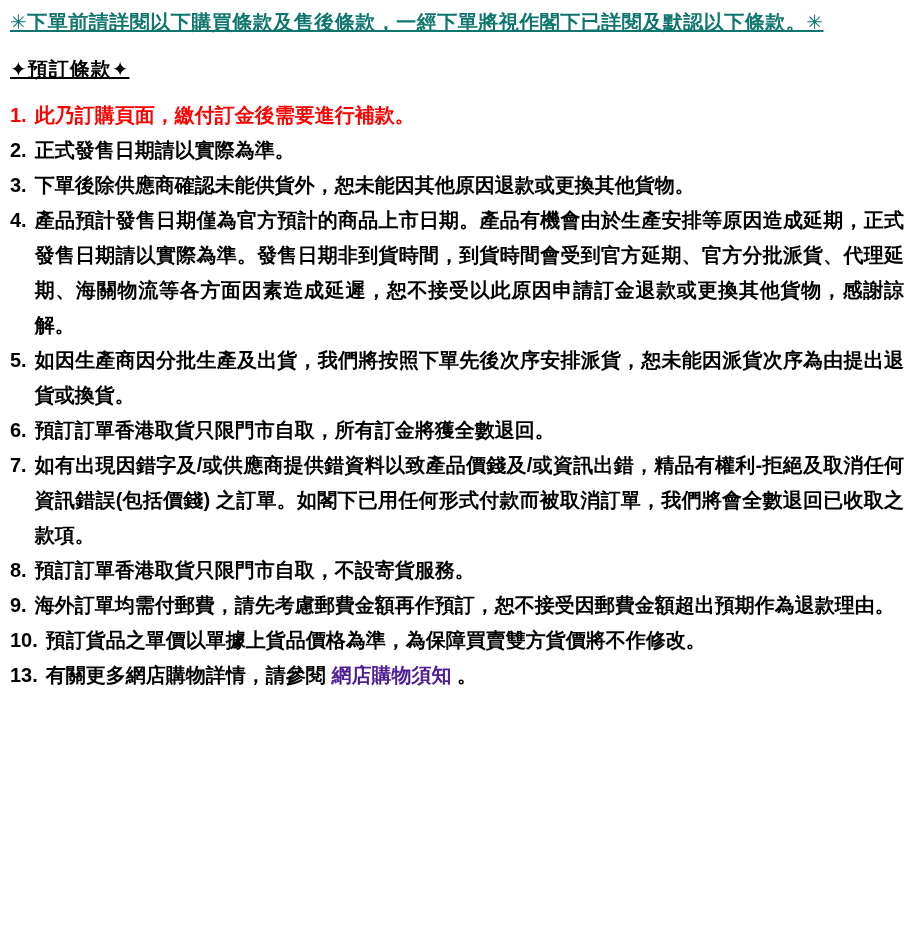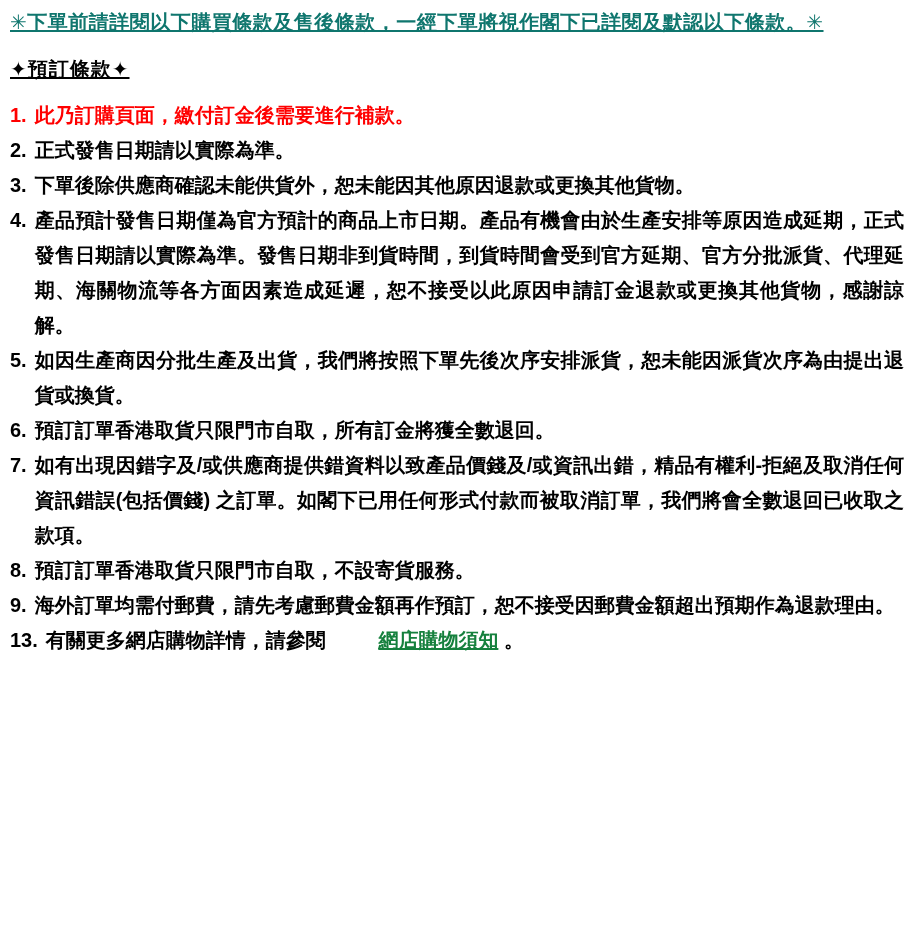--- a/index.html
+++ b/index.html
@@ -46,24 +46,22 @@
     text-justify: inter-ideograph;
   }
   .term.red-item {
     color: #ff0000;
   }
   .red-underline {
     color: #ff0000;
     text-decoration: underline;
   }
   .blue-link {
-    color: #15803d;
-    text-decoration: underline;
+    color: #4c1d95;
     cursor: pointer;
-    margin-left: 47px;
   }
 </style>
 </head>
 <body>
 
 <div class="header-notice">✳下單前請詳閱以下購買條款及售後條款，一經下單將視作閣下已詳閱及默認以下條款。✳</div>
 
 <div class="section-title">✦預訂條款✦</div>
 
 <div class="terms">
@@ -97,16 +95,20 @@
     </div>
     <div class="term">
       <span class="num">8.</span>
       <div class="body"><span>預訂訂單香港取貨只限門市自取，不設寄貨服務。</span></div>
     </div>
     <div class="term">
       <span class="num">9.</span>
       <div class="body"><span>海外訂單均需付郵費，請先考慮郵費金額再作預訂，恕不接受因郵費金額超出預期作為退款理由。</span></div>
     </div>
     <div class="term">
+      <span class="num">10.</span>
+      <div class="body"><span>預訂貨品之單價以單據上貨品價格為準，為保障買賣雙方貨價將不作修改。</span></div>
+    </div>
+    <div class="term">
       <span class="num">13.</span>
       <div class="body"><span>有關更多網店購物詳情，請參閱 </span><span class="blue-link">網店購物須知</span><span> 。</span></div>
     </div>
   </div>
 
 </body></html>

